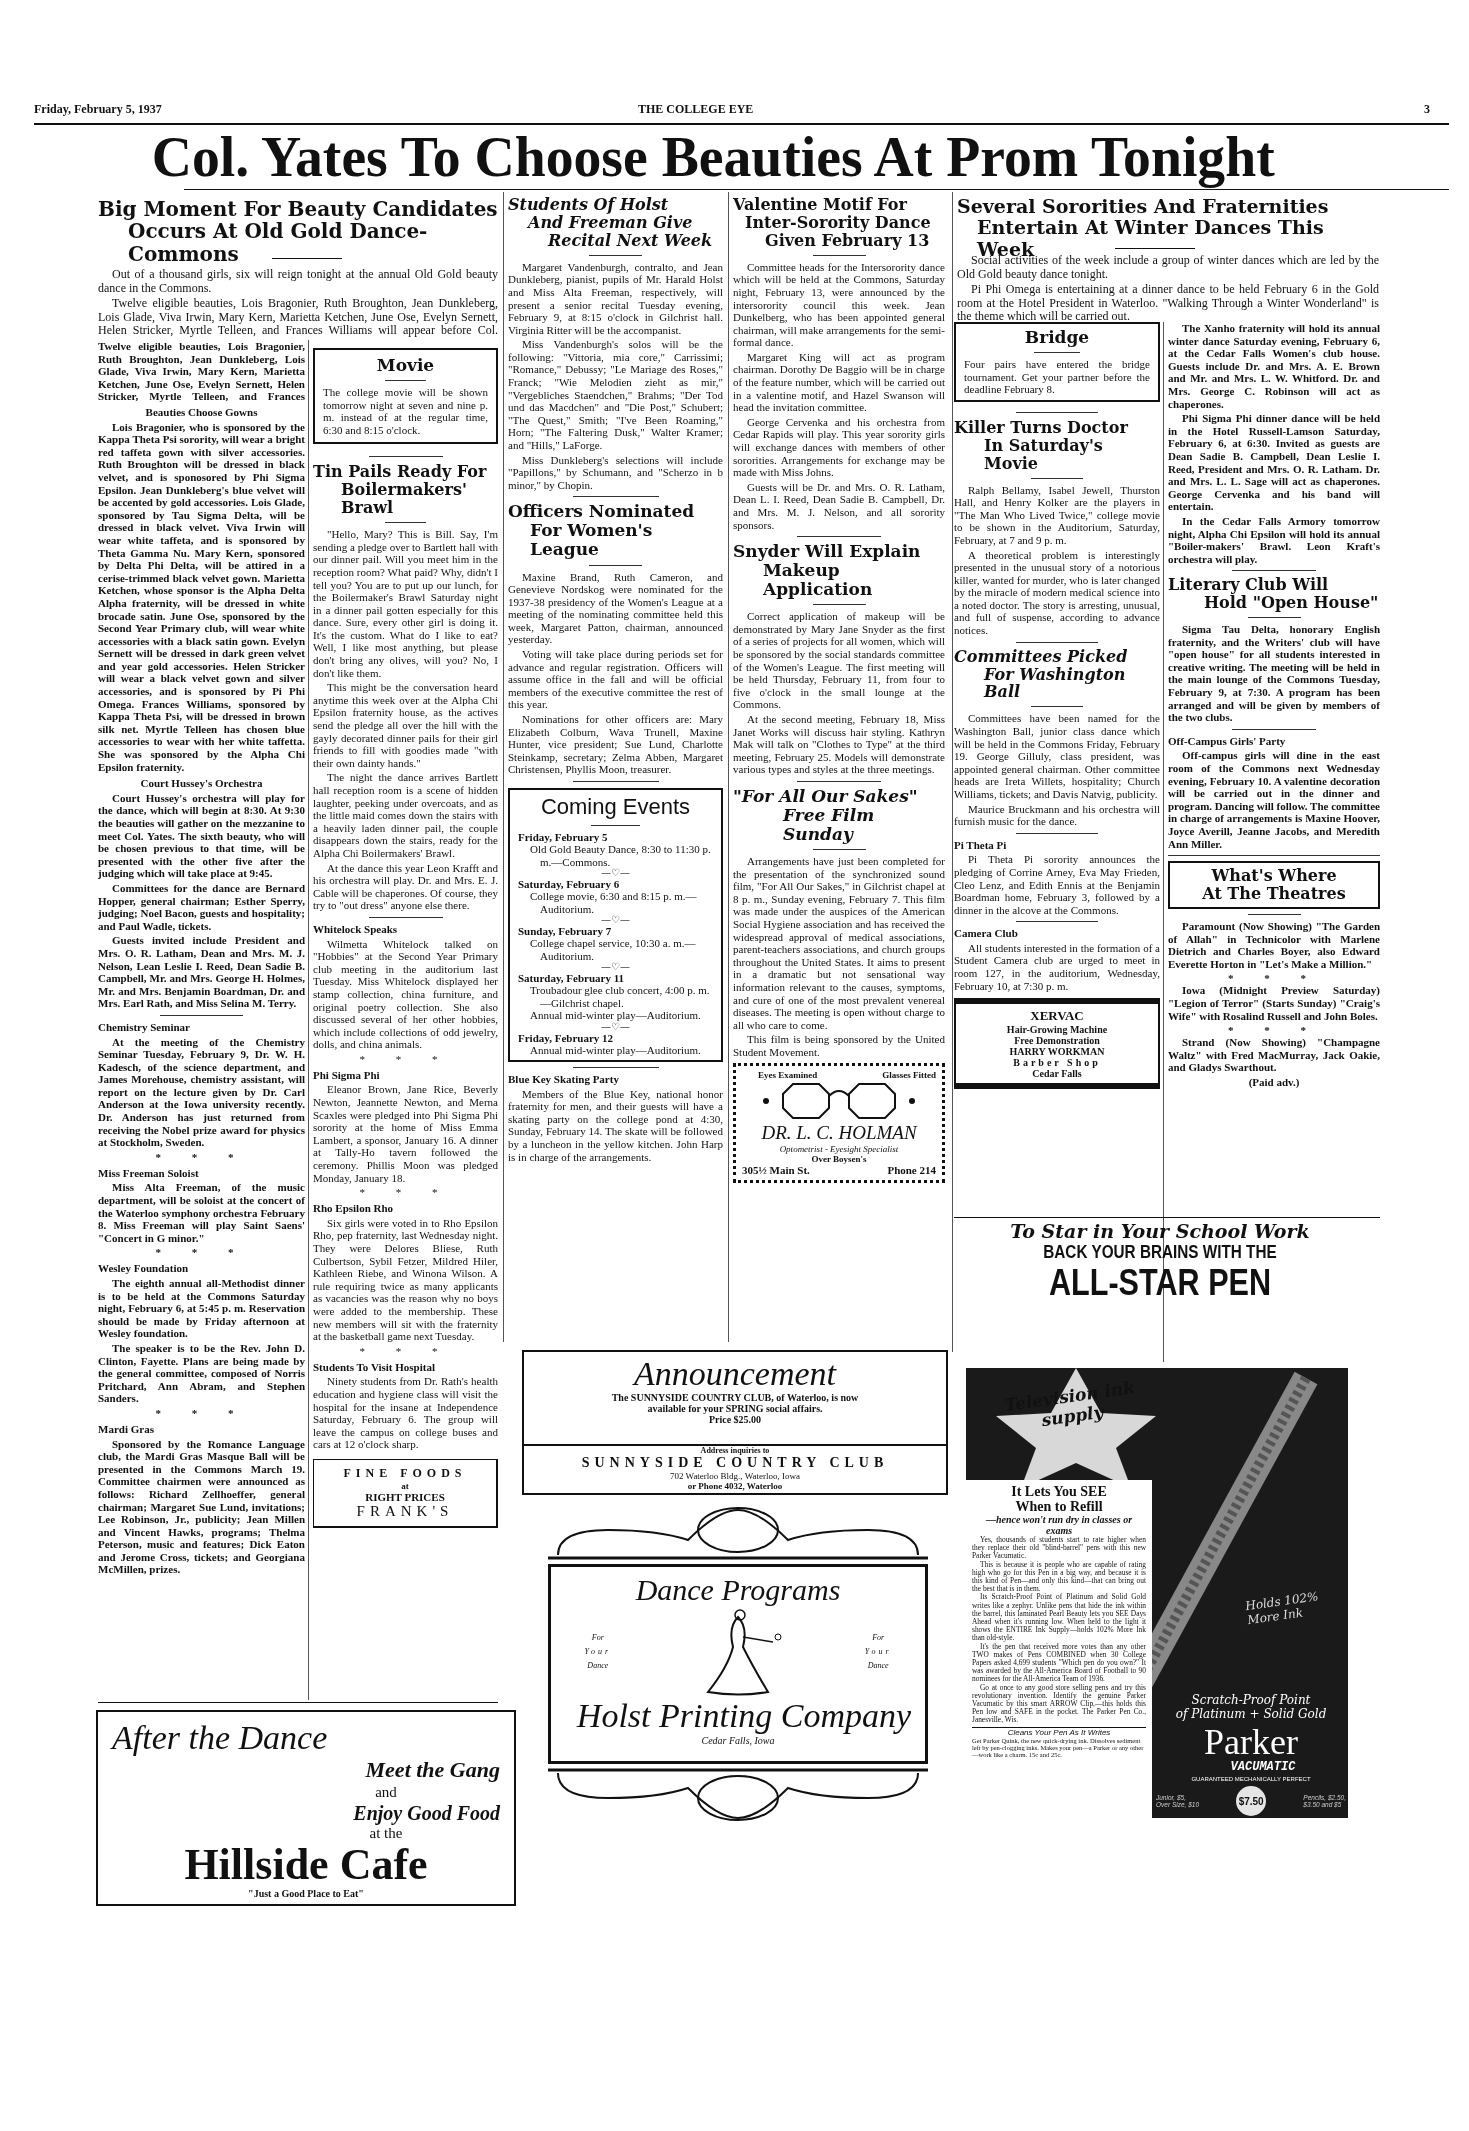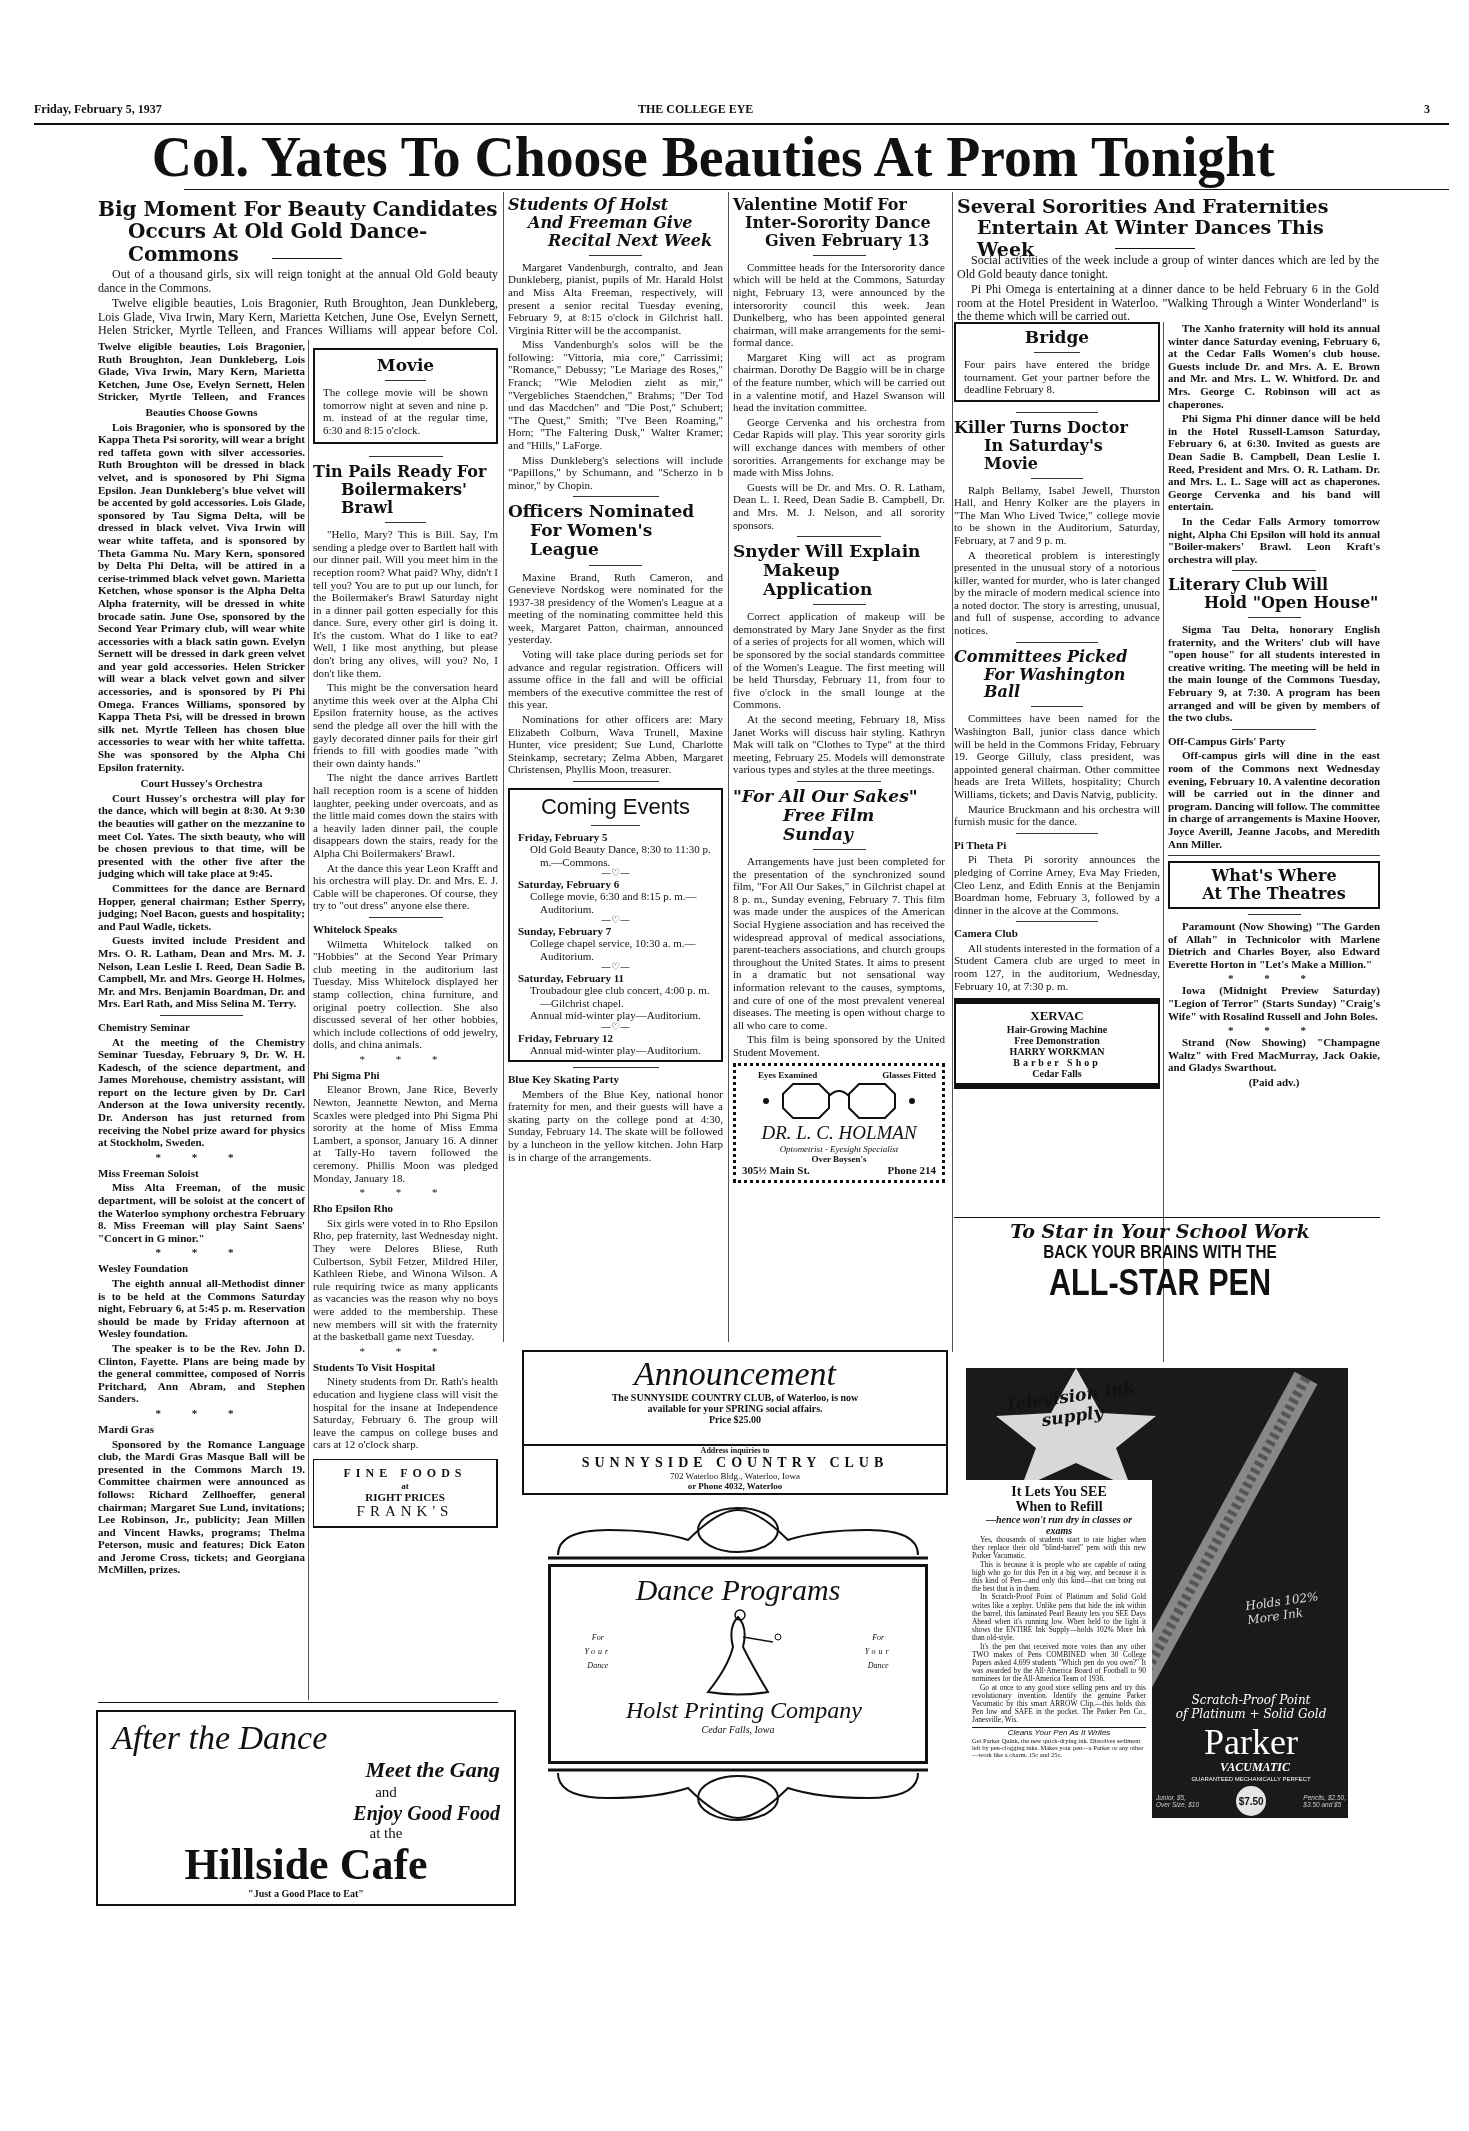--- a/index.html
+++ b/index.html
@@ -271,21 +271,21 @@
           <circle cx="62" cy="8" r="5" fill="none" stroke="#111" stroke-width="1.5"></circle>
           <path d="M65,30 L95,35" stroke="#111" stroke-width="1.5"></path>
           <circle cx="100" cy="30" r="3" fill="none" stroke="#111"></circle>
         </svg>
       <div style="font-style:italic; font-size:8px; line-height:14px;">
           <div>For</div>
           <div style="letter-spacing:3px;">Your</div>
           <div>Dance</div>
         </div>
     </div>
-    <div style="font-style:italic; font-size:24px;margin-left:12px;">Holst Printing Company</div>
+    <div style="font-style:italic; font-size:34px;margin-left:12px;">Holst Printing Company</div>
     <div style="font-style:italic; font-size:10px;">Cedar Falls, Iowa</div>
   </div>
   <svg width="380" height="60" style="position:absolute; top:268px; left:0;">
       <line x1="0" y1="2" x2="380" y2="2" stroke="#111" stroke-width="3"></line>
       <path d="M10,5 Q10,30 60,30 Q110,30 140,20 Q170,50 190,50 Q210,50 240,20 Q270,30 320,30 Q370,30 370,5" fill="none" stroke="#111" stroke-width="2"></path>
       <ellipse cx="190" cy="30" rx="40" ry="22" fill="none" stroke="#111" stroke-width="2"></ellipse>
     </svg>
 </div>
 
 <div class="vline" style="left:952px; top:192px; height:1160px;"></div>
@@ -402,21 +402,21 @@
     </div>
     <div style="border-top:1px solid #111; margin-top:2px; font-family:'Liberation Sans',sans-serif; font-style:italic; font-size:8px; text-align:center;">Cleans Your Pen As It Writes</div>
     <div style="font-size:6.5px; line-height:7px;">Get Parker Quink, the new quick-drying ink. Dissolves sediment left by pen-clogging inks. Makes your pen—a Parker or any other—work like a charm. 15c and 25c.</div>
   </div>
   <div style="position:absolute; left:280px; top:225px; width:90px; color:#ddd; font-family:'DejaVu Serif',serif; font-style:italic; font-size:12px; transform:rotate(-8deg);">Holds 102% More Ink</div>
   <div style="position:absolute; left:190px; top:325px; width:190px; color:#fff; font-family:'DejaVu Serif',serif; font-style:italic; font-size:12px; text-align:center;">
     <div>Scratch-Proof Point</div>
     <div>of Platinum + Solid Gold</div>
   </div>
   <div style="position:absolute; left:190px; top:355px; width:190px; color:#fff; font-family:'Liberation Serif',serif; font-size:36px; text-align:center; line-height:38px;">Parker</div>
-  <div style="position:absolute; left:194px; top:392px; width:190px; color:#fff; font-family:Liberation Serif, serif; font-style:italic; font-weight:bold; font-size:12px; text-align:center;">VACUMATIC</div>
+  <div style="position:absolute; left:202px; top:392px; width:190px; color:#fff; font-family:Liberation Mono, monospace; font-style:italic; font-weight:bold; font-size:12px; text-align:center;">VACUMATIC</div>
   <div style="position:absolute; left:190px; top:408px; width:190px; color:#fff; font-family:'Liberation Sans',sans-serif; font-size:6px; text-align:center;">GUARANTEED MECHANICALLY PERFECT</div>
   <div style="position:absolute; left:190px; top:418px; width:190px; display:flex; justify-content:space-between; align-items:center; color:#ccc; font-size:6.5px; font-family:'Liberation Sans',sans-serif; font-style:italic;">
     <div>
         <div>Junior, $5,</div>
         <div>Over Size, $10</div>
       </div>
     <div style="width:30px; height:30px; border-radius:50%; background:#e5e5e5; color:#111; font-weight:bold; font-style:normal; font-size:10px; display:flex; align-items:center; justify-content:center;">$7.50</div>
     <div>
         <div>Pencils, $2.50,</div>
         <div>$3.50 and $5</div>

